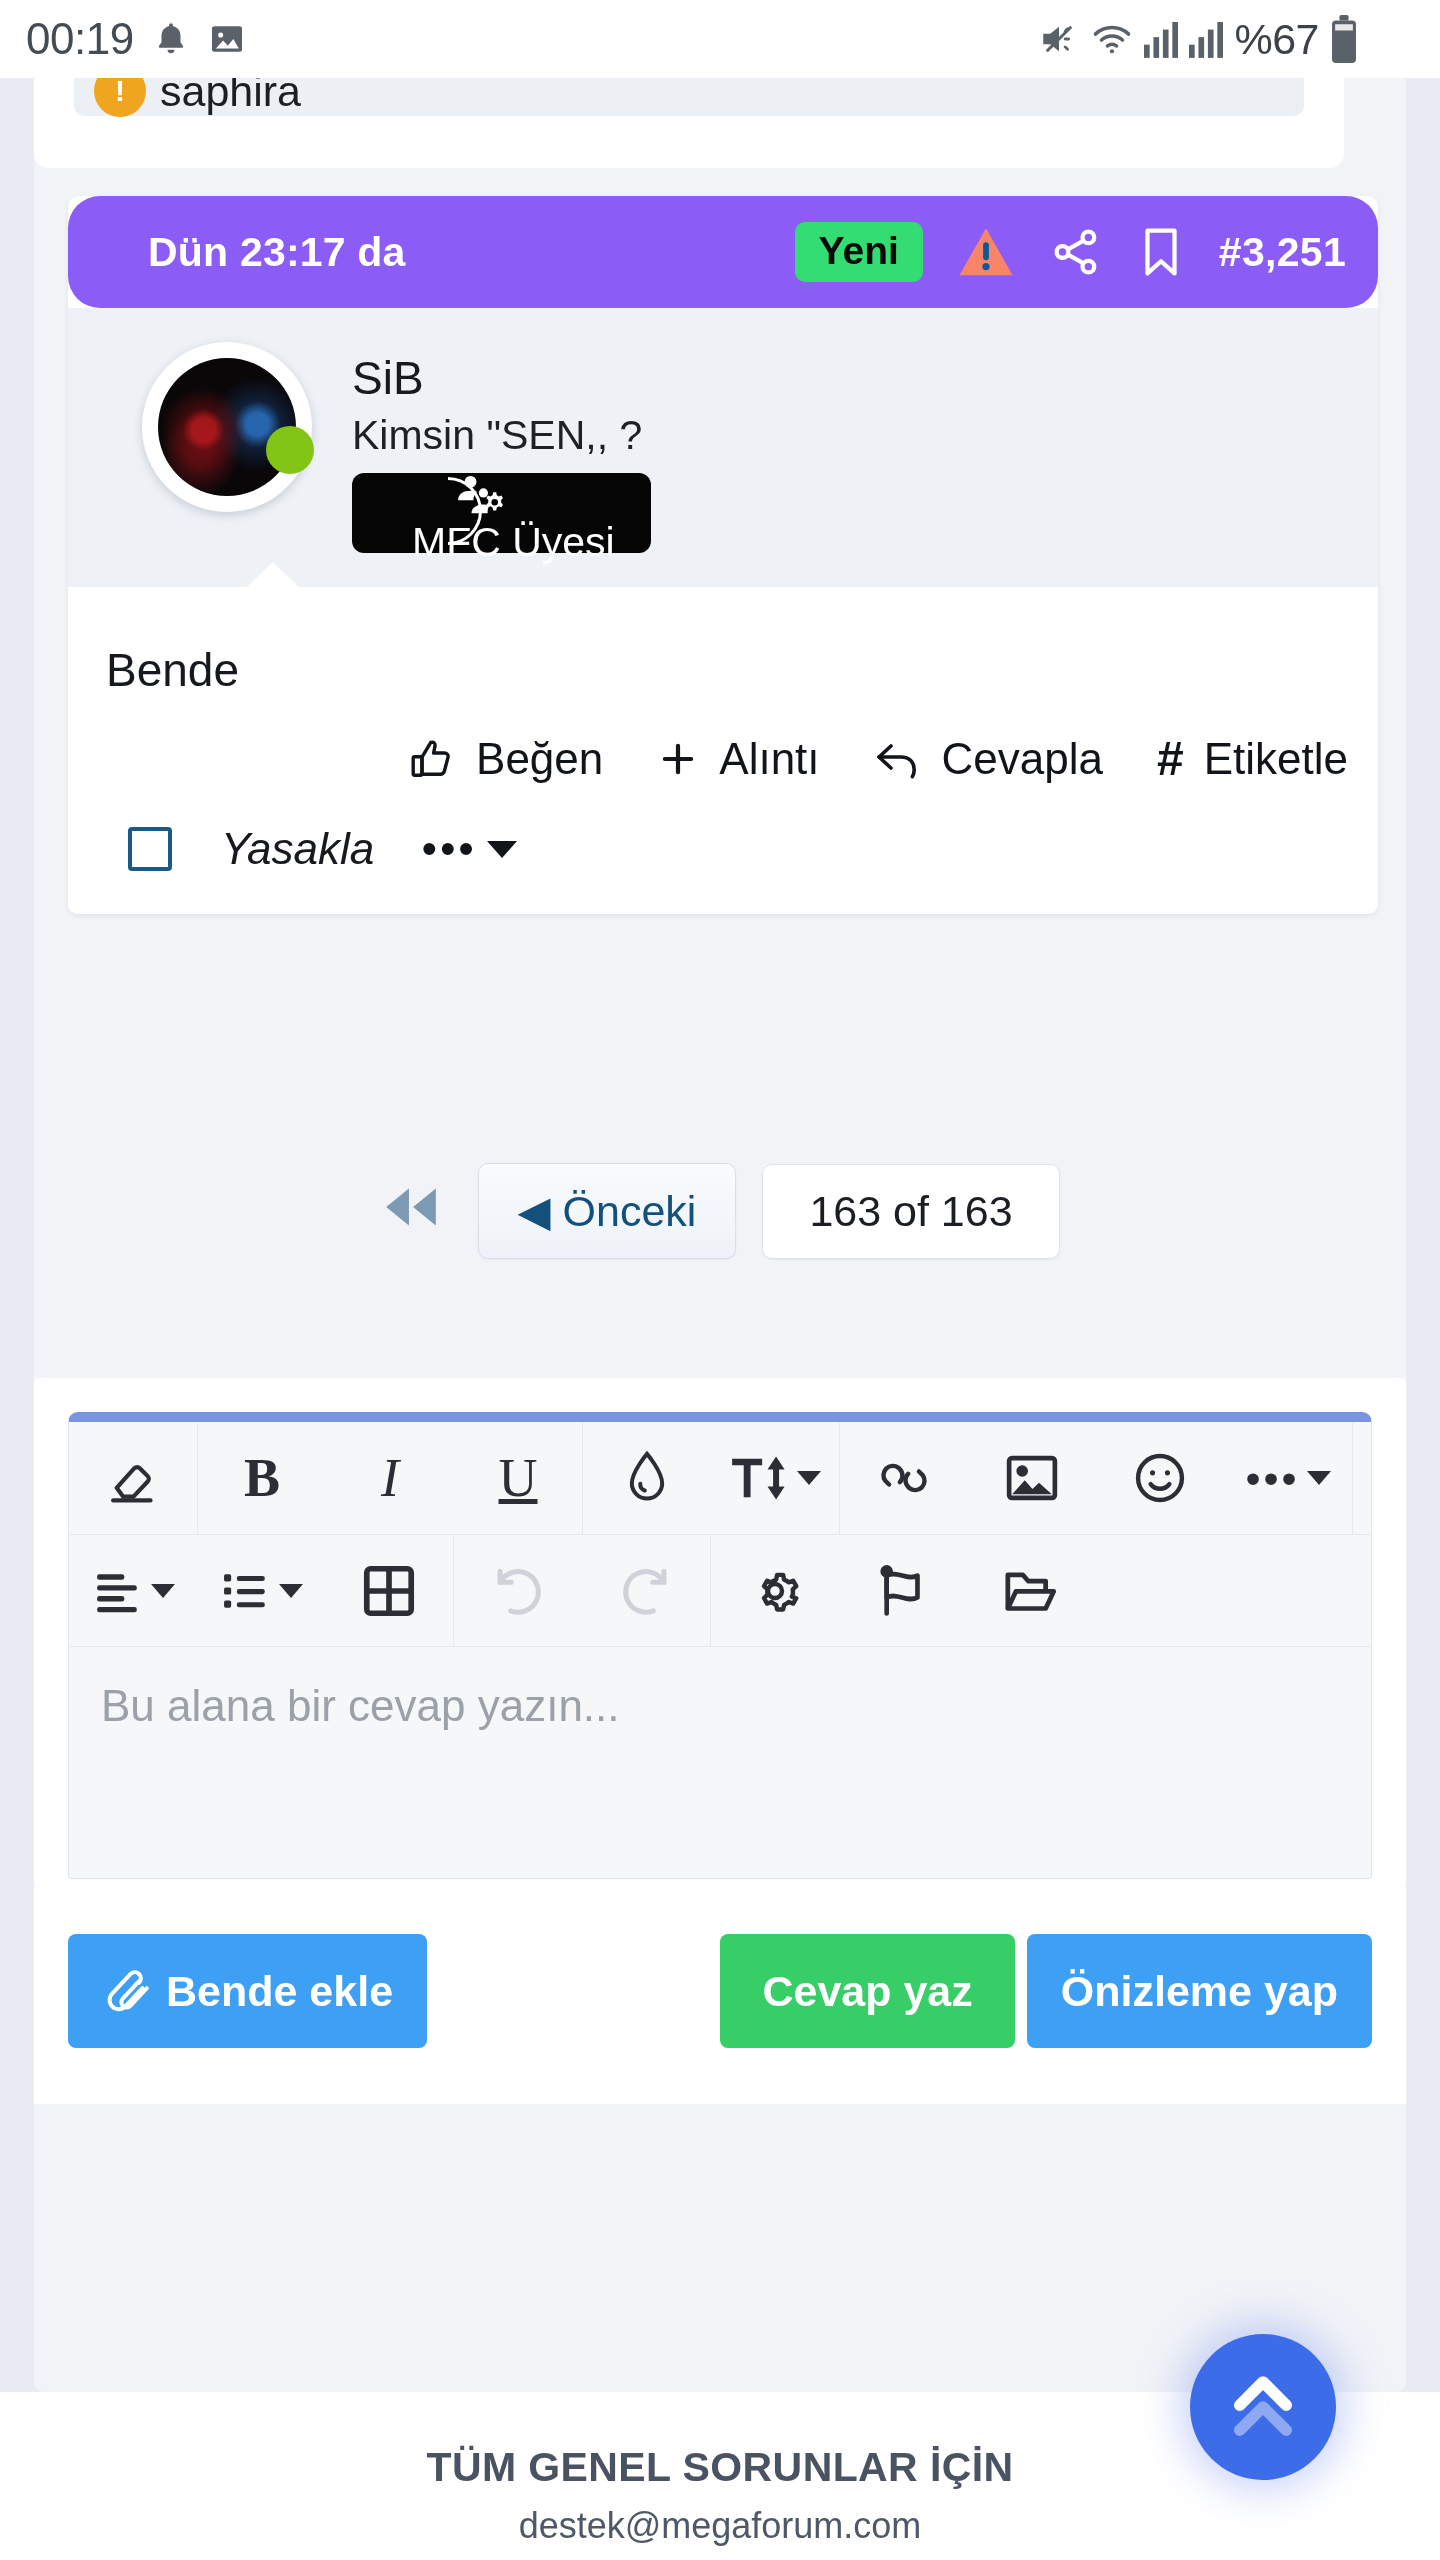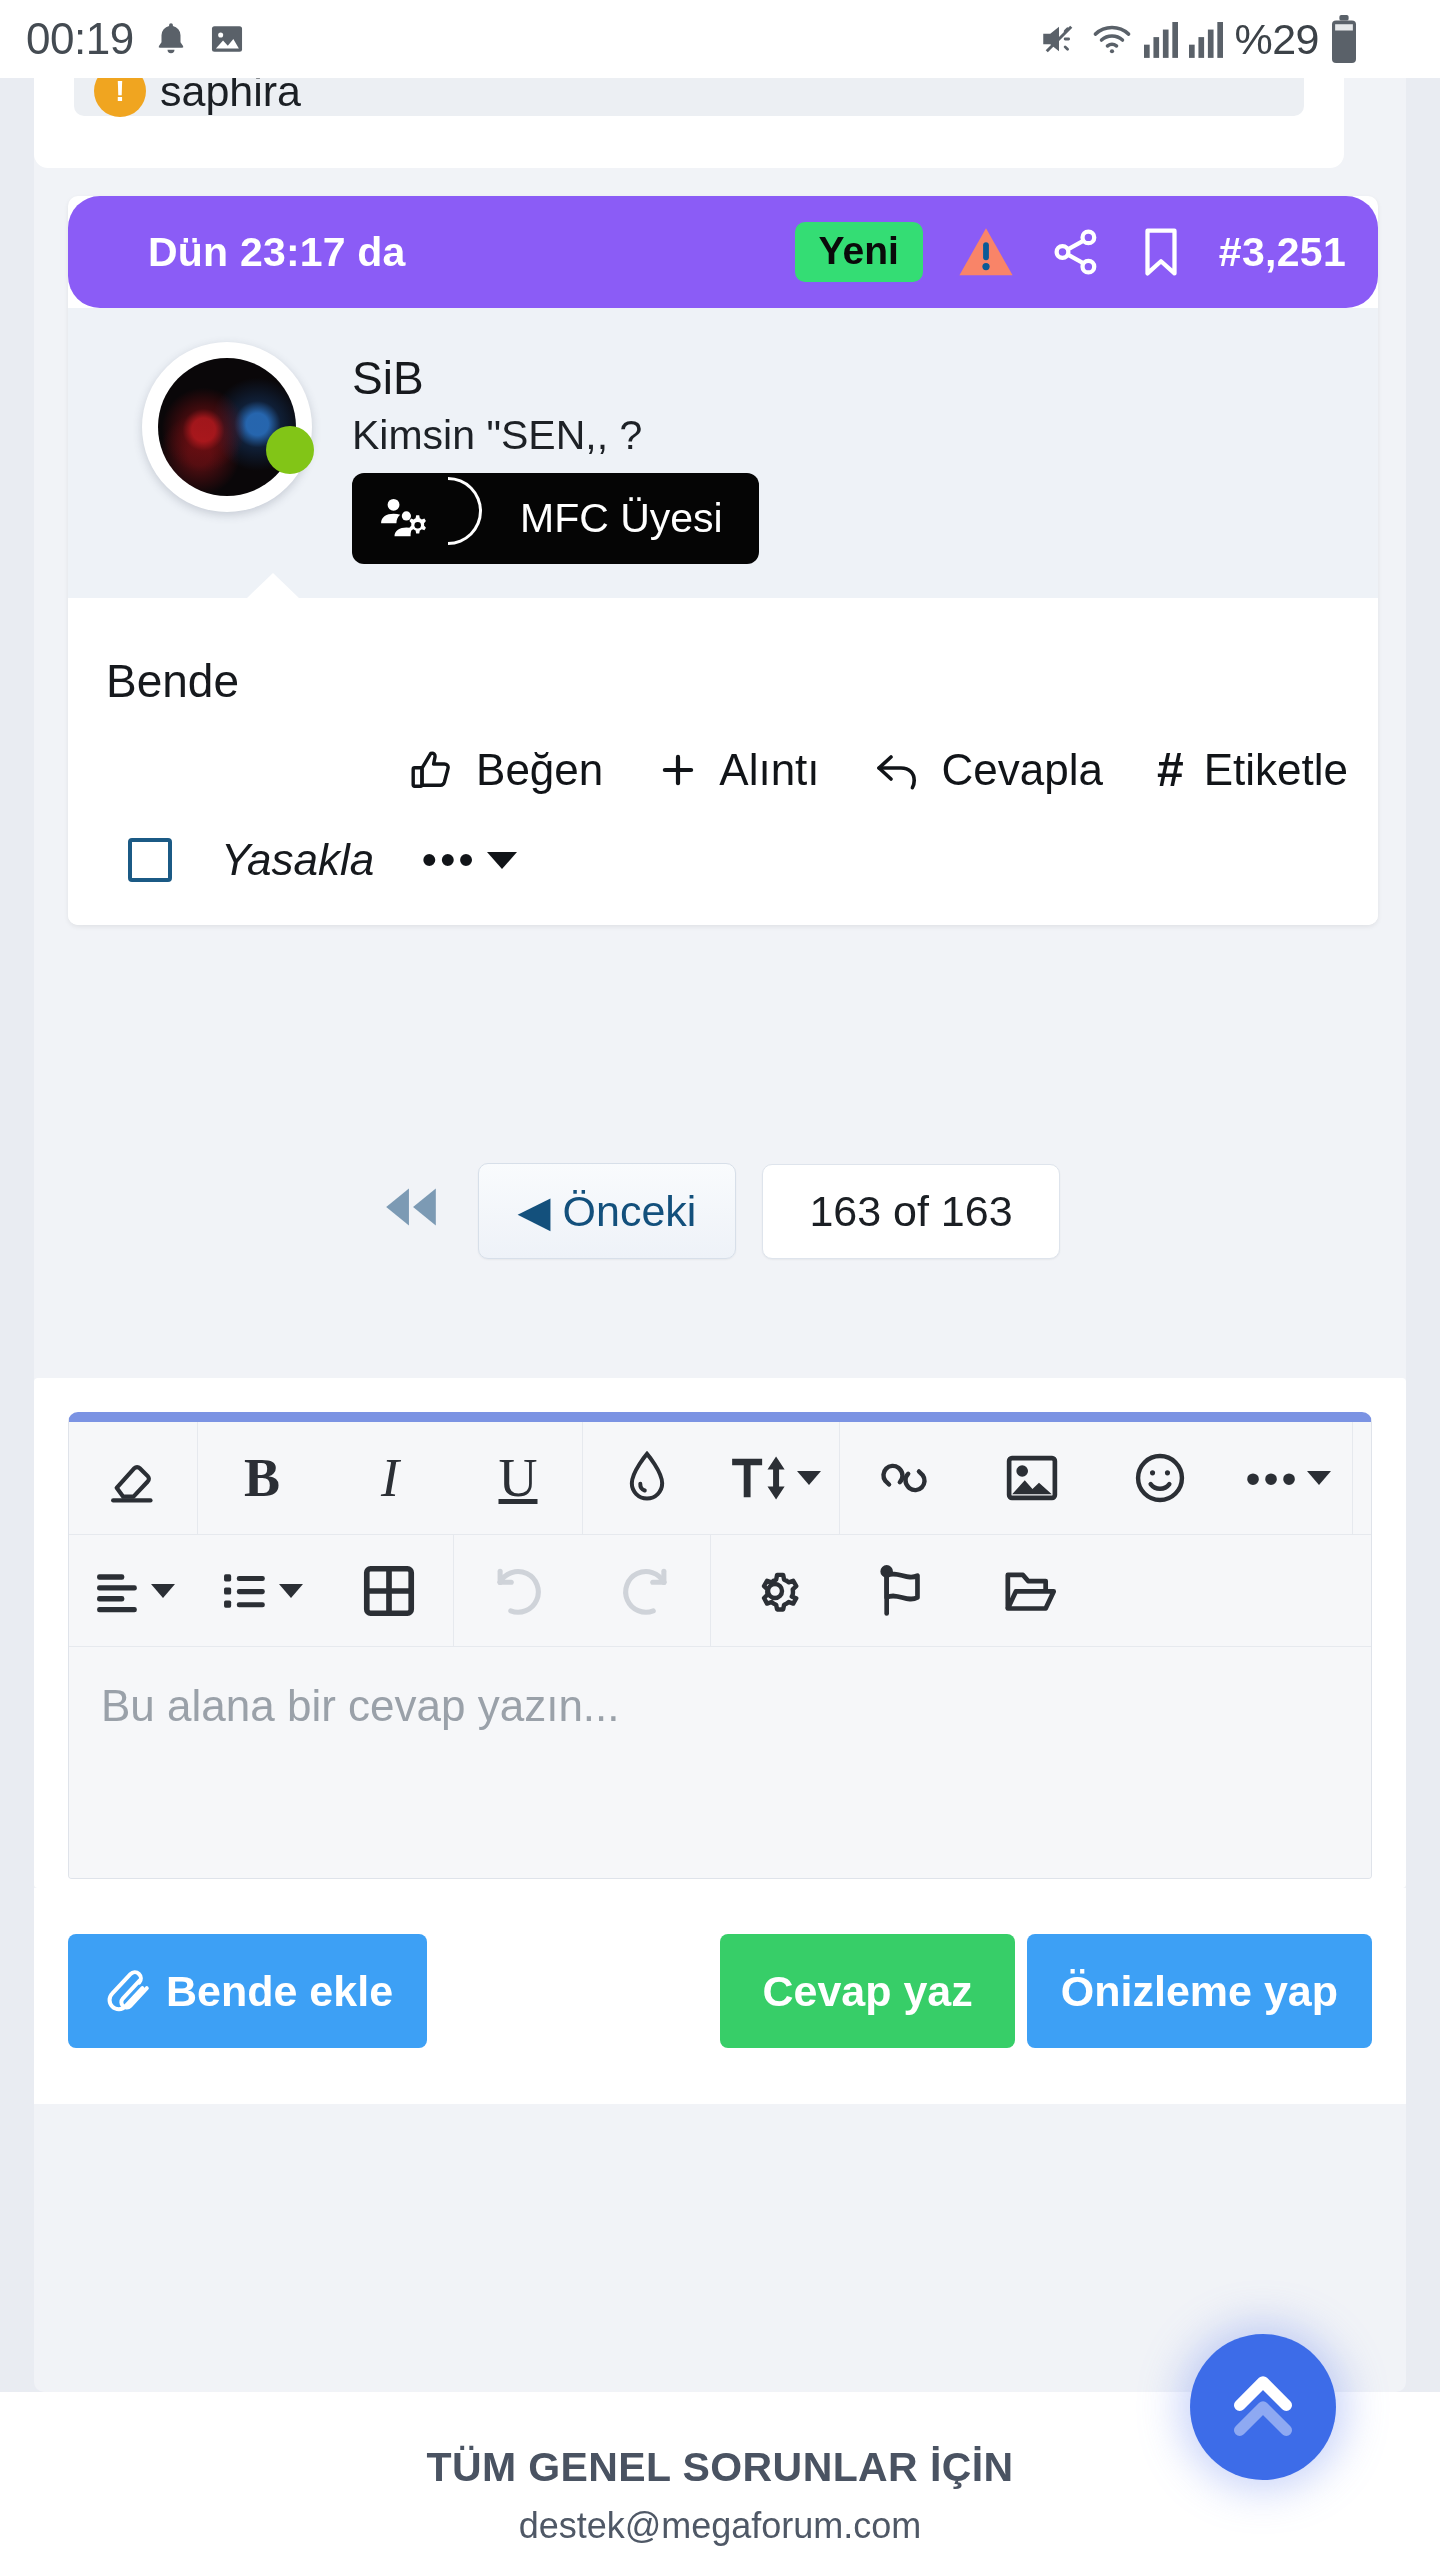--- a/index.html
+++ b/index.html
@@ -129,22 +129,23 @@
     width: 48px; height: 48px; border-radius: 50%;
     background: #82c517;
   }
   .user-meta { margin-left: 40px; padding-top: 22px; }
   .user-name { font-size: 46px; color: #16191d; line-height: 1.05; }
   .user-tag { font-size: 41px; color: #1d2126; margin-top: 10px; }
   .rank-badge {
     margin-top: 14px;
     display: inline-flex; align-items: center;
     background: #050505; border-radius: 12px;
-    height: 91px; padding-right: 36px;
+    height: 80px; padding-right: 36px;
     position: relative;
+    flex-direction: column;
   }
   .rank-icon {
     width: 108px; display:flex; align-items:center; justify-content:center;
   }
   .rank-arc {
     position: absolute; left: 96px; top: 4px;
     width: 34px; height: 68px;
     border: 3px solid #ffffff; border-left: none;
     border-radius: 0 40px 40px 0;
   }
@@ -347,21 +348,21 @@
         </svg>
     </span>
     <span class="ic">
       <svg width="34" height="38" viewBox="0 0 18 20" fill="#5a6169">
           <rect x="0" y="13" width="3" height="7"></rect>
           <rect x="5" y="9" width="3" height="11"></rect>
           <rect x="10" y="5" width="3" height="15"></rect>
           <rect x="15" y="1" width="3" height="19"></rect>
         </svg>
     </span>
-    <span class="sb-pct">%29</span>
+    <span class="sb-pct">%67</span>
     <span class="ic">
       <svg width="28" height="48" viewBox="0 0 14 26" fill="#5a6169">
           <rect x="4.5" y="0" width="5" height="3" rx="1"></rect>
           <rect x="0.5" y="3" width="13" height="23" rx="2.2"></rect>
           <rect x="2.2" y="5" width="9.6" height="3.4" fill="#e6e8ea"></rect>
         </svg>
     </span>
   </div>
 </div>
 

